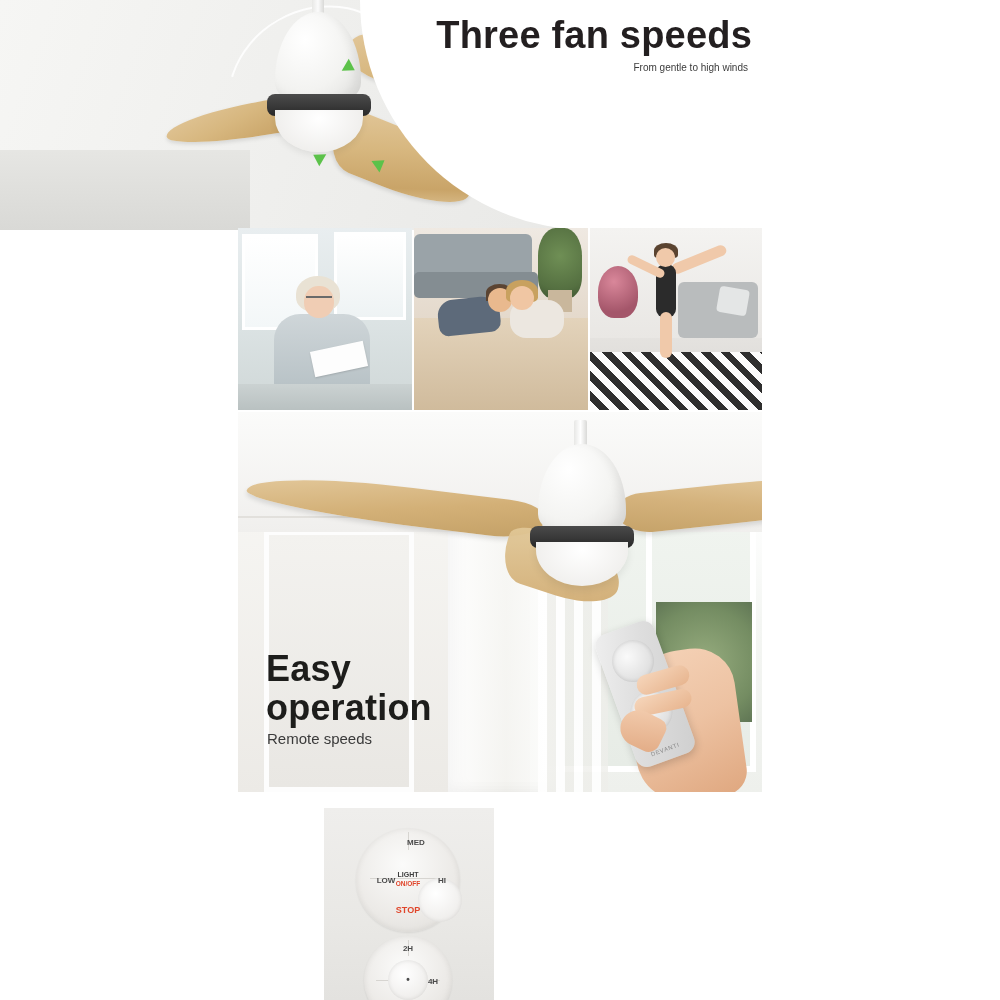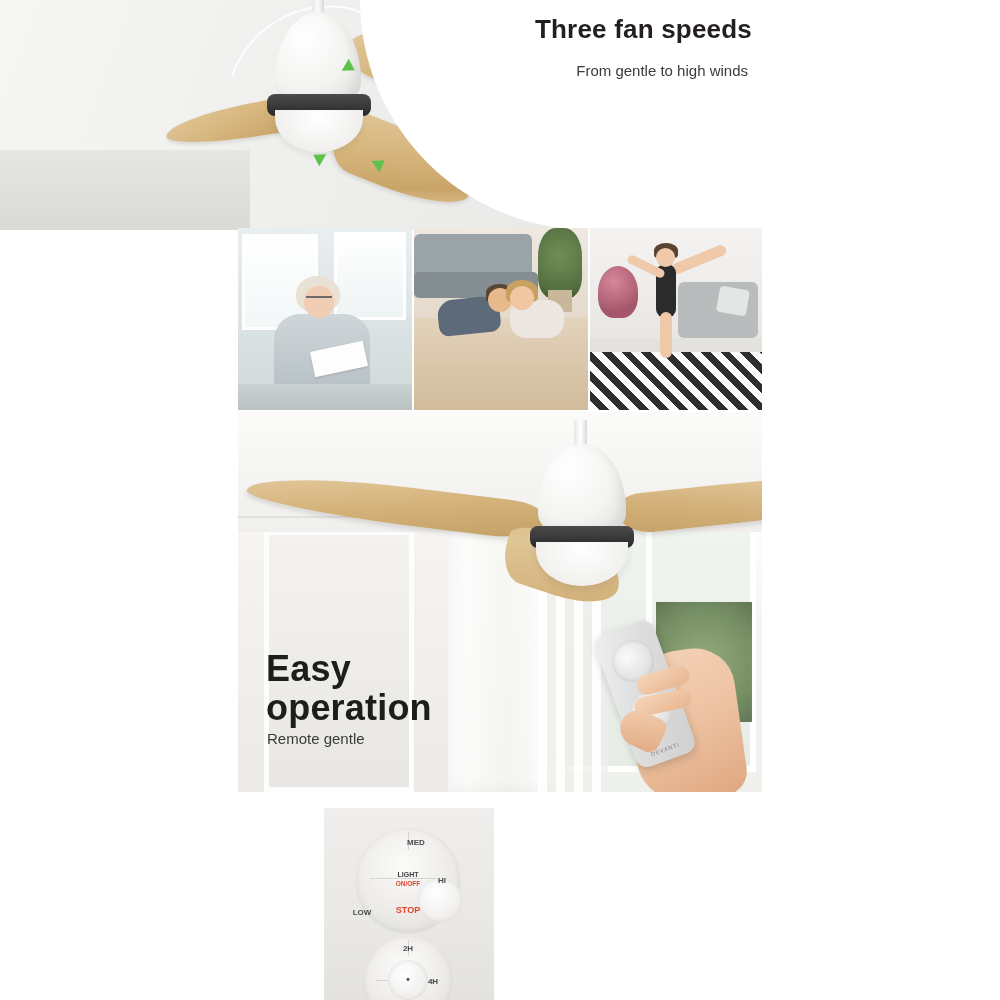--- a/index.html
+++ b/index.html
@@ -32,26 +32,26 @@
     position:absolute; right:0; top:0; width:640px; height:230px;
     background:#ffffff;
     border-bottom-left-radius: 230px 230px;
   }
   .p1-whitecurve:after{
     content:"";
     position:absolute; left:-1px; top:0; width:1px; height:100%;
   }
   .p1-title{
     position:absolute; right:248px; top:14px;
-    font-size:26px; font-weight:bold; color:#231f20; letter-spacing:.2px;
+    font-size:38px; font-weight:bold; color:#231f20; letter-spacing:.2px;
     white-space:nowrap;
   }
   .p1-sub{
     position:absolute; right:252px; top:62px;
-    font-size:15px; color:#3b3b3b; white-space:nowrap;
+    font-size:10px; color:#3b3b3b; white-space:nowrap;
   }
 
   
   .fan1 { position:absolute; left:215px; top:-10px; width:420px; height:230px; }
   .rod1{
     position:absolute; left:97px; top:0px; width:12px; height:26px;
     background:linear-gradient(90deg,#e8e8e6,#fbfbfb,#d9d9d7);
     border-radius:2px;
   }
   .motor1{
@@ -315,21 +315,21 @@
     box-shadow: inset 0 0 6px rgba(0,0,0,.07), 0 1px 2px rgba(0,0,0,.08);
   }
   .pad-top{ left:32px; top:20px; width:104px; height:104px; }
   .pad-bot{ left:40px; top:128px; width:88px; height:88px; }
   .padline{ position:absolute; background:#d7d5d1; }
   .btn-lbl{
     position:absolute; font-size:8px; color:#4a4a4a; font-weight:bold;
     text-align:center; white-space:nowrap;
   }
   .lbl-med{ left:58px; top:30px; width:68px; }
-  .lbl-low{ left:23px; top:68px; width:30px;margin-top:32px; }
+  .lbl-low{ left:47px; top:68px; width:30px; }
   .lbl-hi { left:104px; top:68px; width:28px; }
   .lbl-light{ left:56px; top:63px; width:56px; font-size:7px; color:#3c3c3c; }
   .lbl-onoff{ left:56px; top:72px; width:56px; font-size:6.5px; color:#e0452a; font-weight:bold; }
   .lbl-stop{ left:58px; top:97px; width:52px; font-size:9px; color:#e0452a; }
   .lbl-2h{ left:58px; top:136px; width:52px; }
   .lbl-4h{ left:96px; top:169px; width:26px; }
   .lbl-dot{ left:76px; top:166px; width:16px; font-size:10px; }
 
   .center-circle{
     position:absolute; left:62px; top:50px; width:44px; height:44px; border-radius:50%;
@@ -430,21 +430,21 @@
       <div class="rod3"></div>
       <div class="motor3"></div>
       <div class="hub3"></div>
       <div class="light3"></div>
     </div>
 
     <div class="p3-title">
       <span>Easy</span><br>
       <span>operation</span>
     </div>
-    <div class="p3-sub">Remote gentle</div>
+    <div class="p3-sub">Remote speeds</div>
 
     <div class="hand">
       <div class="palm"></div>
       <div class="remote">
         <div class="rdisc rd1"></div>
         <div class="rdisc rd2"></div>
         <div class="rbrand">DEVANTI</div>
       </div>
       <div class="finger f1"></div>
       <div class="finger f2"></div>

